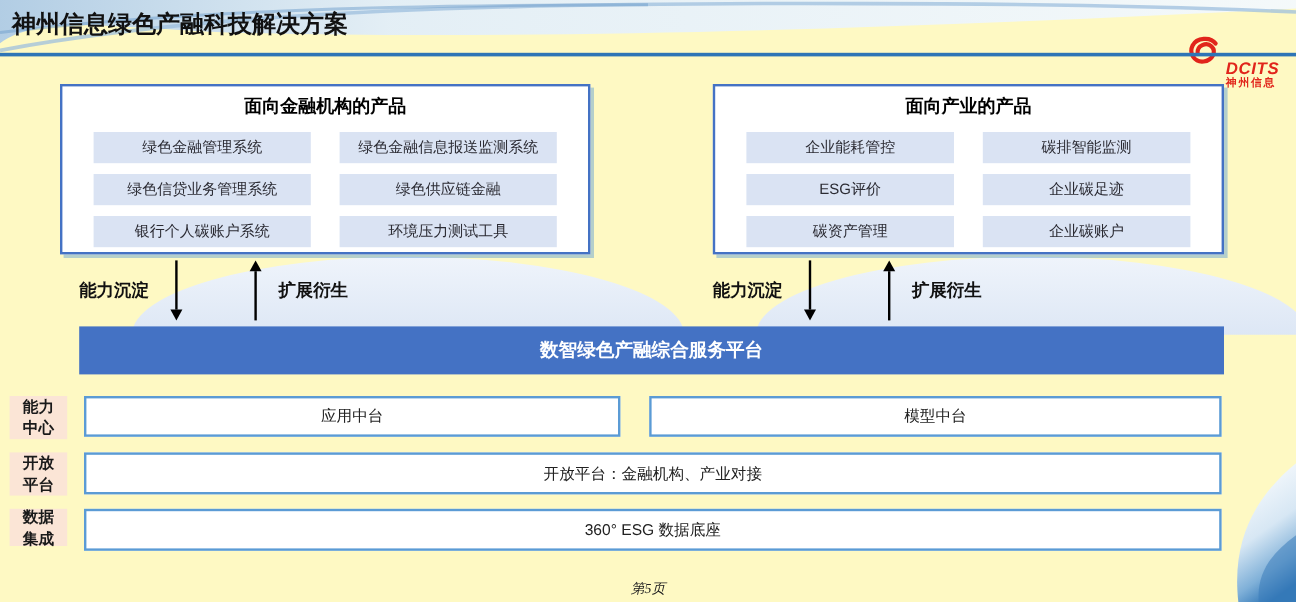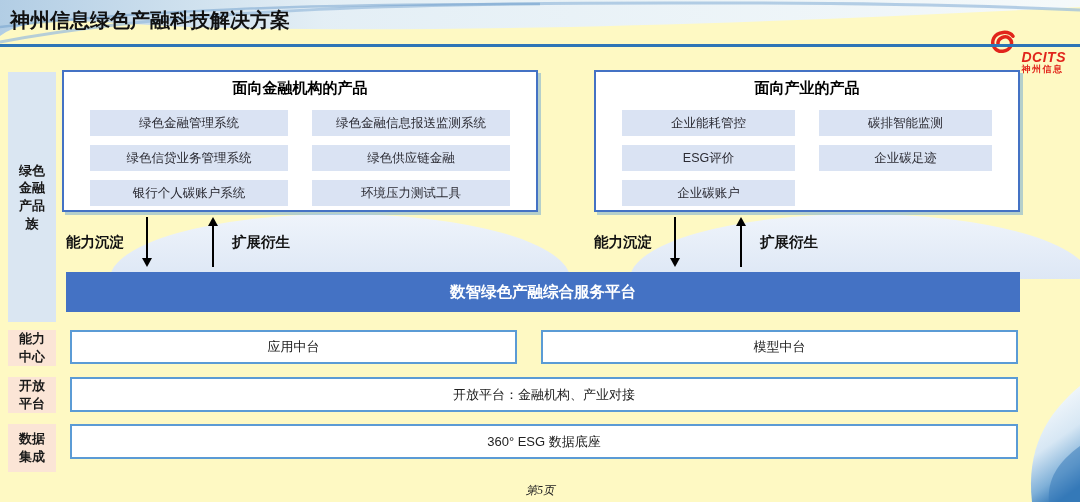--- a/index.html
+++ b/index.html
@@ -21,27 +21,27 @@
   
   .side {
     position:absolute; left:8px; width:48px; z-index:2;
     display:flex; align-items:center; justify-content:center; text-align:center;
     font-size:13px; font-weight:bold; line-height:1.35; white-space:pre-line;
   }
   .side-blue  { background:#DAE6F2; top:72px;  height:250px; }
   .side-peach { background:#FBE5D6; }
   .side-p1 { top:330px; height:36px; }
   .side-p2 { top:377px; height:36px; }
-  .side-p3 { top:424px; height:48px; }
+  .side-p3 { top:424px; height:31px; }
   
   .pbox {
     position:absolute; top:70px; height:142px; background:#fff; z-index:2;
     border:2px solid #4472C4; box-shadow:3px 3px 0 rgba(91,155,213,.45);
   }
-  .pbox-left  { left:62px;  width:476px; }
+  .pbox-left  { left:50px;  width:442px; }
   .pbox-right { left:594px; width:426px; }
   .pbox-title { text-align:center; font-weight:bold; font-size:15px; padding-top:7px; color:#000; }
   .pbox-grid {
     display:grid; grid-template-columns:1fr 1fr; gap:9px 24px;
     padding:12px 26px 0 26px;
   }
   .pitem {
     background:#DAE3F3; height:26px; line-height:26px; text-align:center;
     font-size:12.5px; color:#2b2b33; overflow:hidden; white-space:nowrap;
   }
@@ -119,24 +119,20 @@
       <path d="M30 8 C25 1 11 2 7 10 C3 18 9 27 18 26 C27 25 31 16 26 11 C21 6 11 10 12 18" fill="none" stroke="#E1251B" stroke-width="4.2" stroke-linecap="round"></path>
     </svg>
     <div class="logo-text">
       <div class="logo-en">DCITS</div>
       <div class="logo-cn">神州信息</div>
     </div>
   </div>
 
   <div class="hr"></div>
 
-  <div class="side side-blue">绿色
-金融
-产品
-族</div>
   <div class="side side-peach side-p1">能力
 中心</div>
   <div class="side side-peach side-p2">开放
 平台</div>
   <div class="side side-peach side-p3">数据
 集成</div>
 
   <div class="pbox pbox-left">
     <div class="pbox-title">面向金融机构的产品</div>
     <div class="pbox-grid">
@@ -149,20 +145,21 @@
     </div>
   </div>
 
   <div class="pbox pbox-right">
     <div class="pbox-title">面向产业的产品</div>
     <div class="pbox-grid">
       <div class="pitem">企业能耗管控</div>
       <div class="pitem">碳排智能监测</div>
       <div class="pitem">ESG评价</div>
       <div class="pitem">企业碳足迹</div>
+      <div class="pitem">碳资产管理</div>
       <div class="pitem">企业碳账户</div>
     </div>
   </div>
 
   <div class="dome dome-left"></div>
   <div class="dome dome-right"></div>
 
   <div class="flow flow-left">
     <span class="flow-label lbl-down">能力沉淀</span>
     <span class="arr arr-down">

